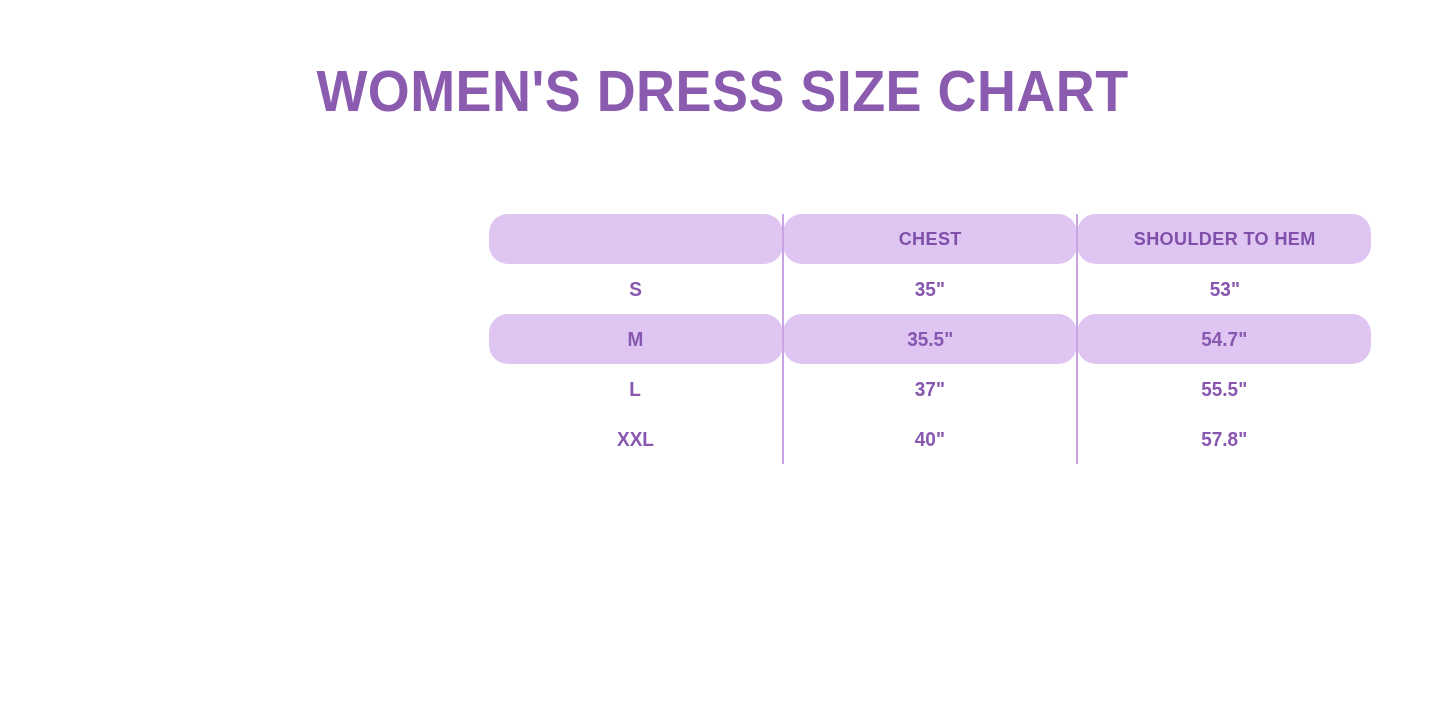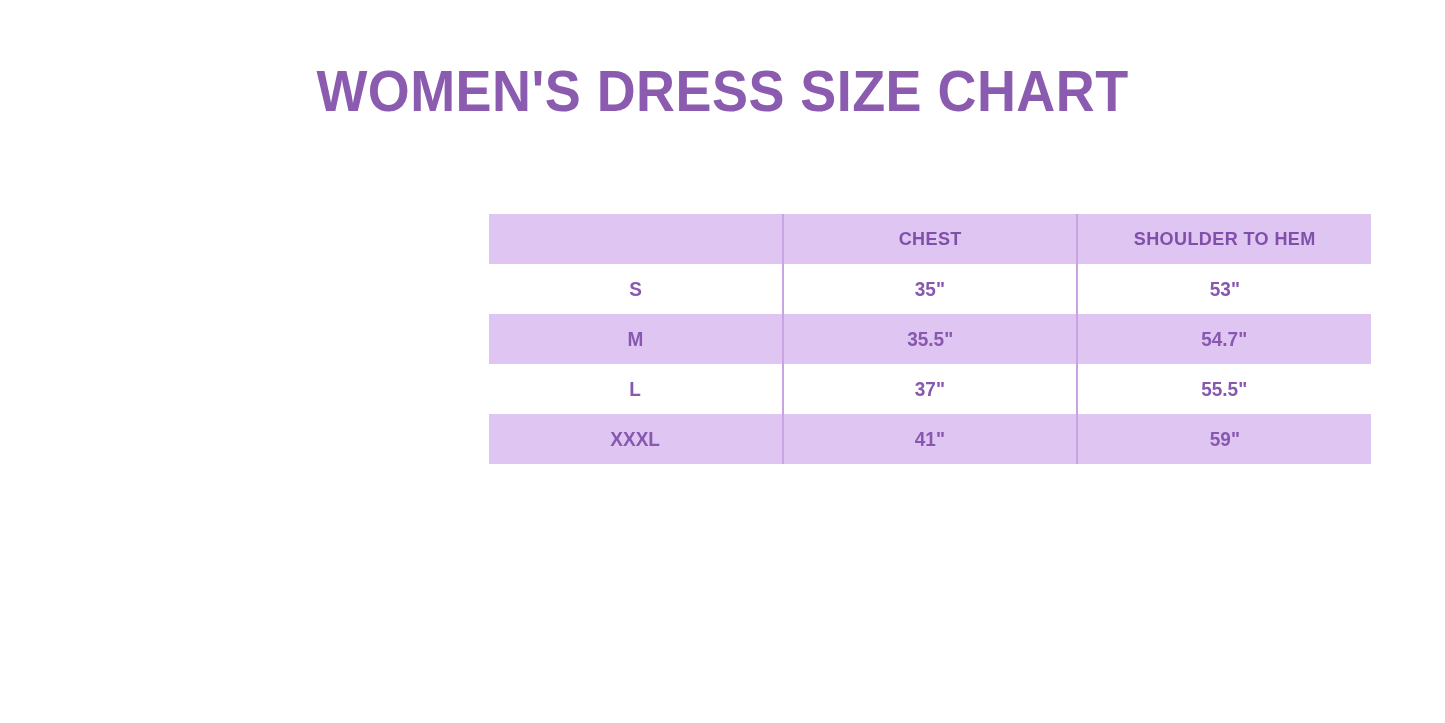--- a/index.html
+++ b/index.html
@@ -82,20 +82,21 @@
   
   table.size-table th.sep,
   table.size-table td.sep {
     border-left: 2px solid #c9a4e4;
   }
 
   
   tr.row-shaded th,
   tr.row-shaded td {
     background: #dfc5f2;
+    border-radius: 19px;
   }
   tr.row-plain td {
     background: #ffffff;
   }
 
   .cell-text {
     display: inline-block;
     transform: scaleX(0.95);
   }
 </style>
@@ -158,30 +159,30 @@
           </td>
           <td class="sep">
             <span class="cell-text">37"</span>
           </td>
           <td class="sep">
             <span class="cell-text">55.5"</span>
           </td>
         </tr>
 
 
-
-        <tr class="row-shaded">
+        <tr class="row-plain">
           <td>
-            <span class="cell-text">XXXL</span>
+            <span class="cell-text">XXL</span>
           </td>
           <td class="sep">
-            <span class="cell-text">41"</span>
+            <span class="cell-text">40"</span>
           </td>
           <td class="sep">
-            <span class="cell-text">59"</span>
+            <span class="cell-text">57.8"</span>
           </td>
         </tr>
+
 
       </tbody>
     </table>
   </div>
 
 </div>
 
 </body></html>

